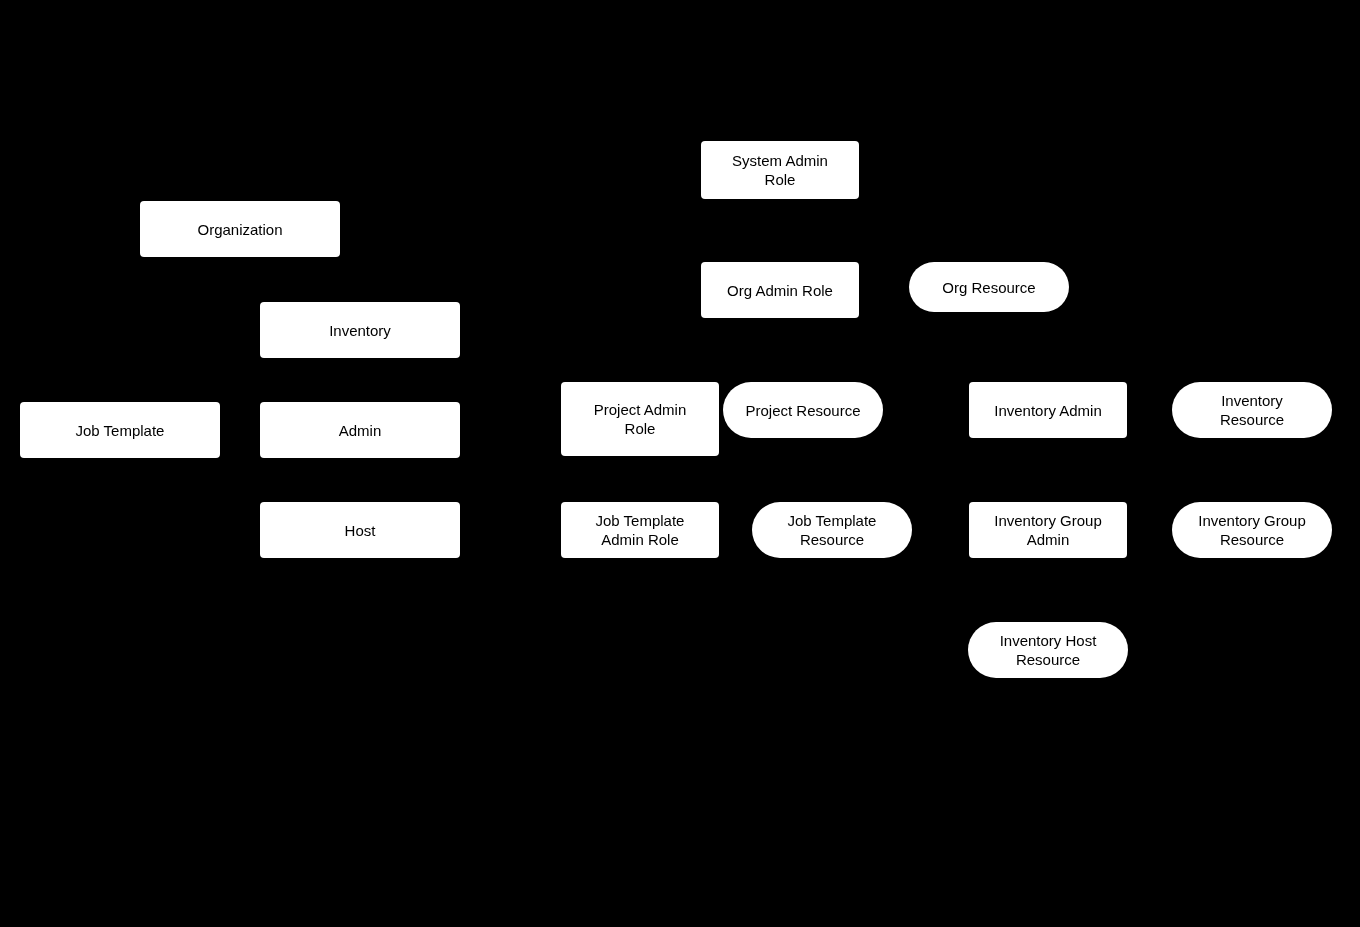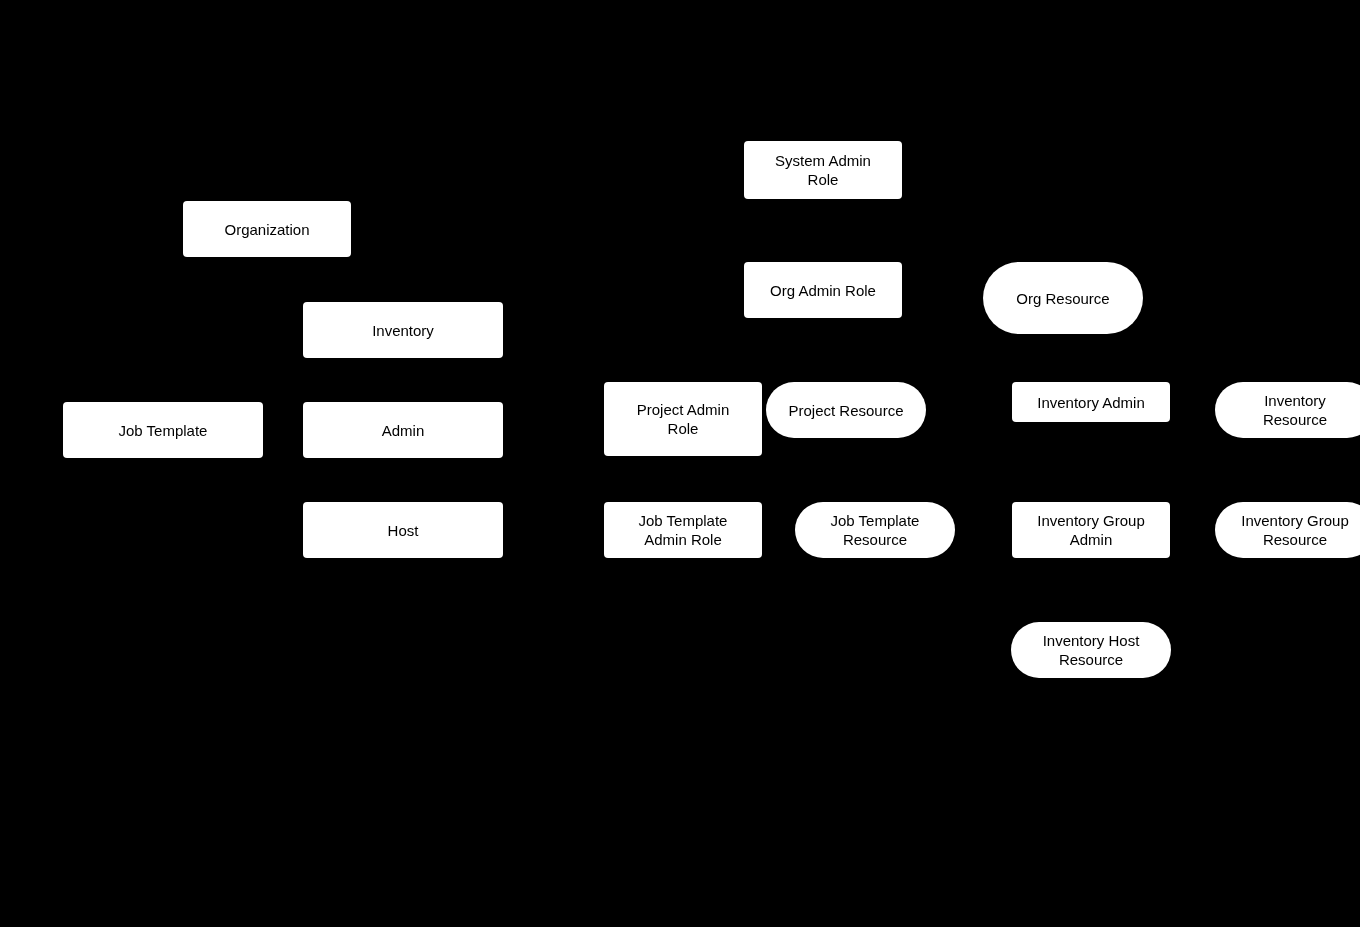--- a/index.html
+++ b/index.html
@@ -28,58 +28,57 @@
     color: #000000;
     display: flex;
     align-items: center;
     justify-content: center;
     text-align: center;
     font-size: 15px;
     line-height: 19px;
     box-sizing: border-box;
     padding: 14px 6px;
     white-space: pre-line;
-    margin-left: 43px;
   }
   .rect {
     border-radius: 4px;
   }
   .pill {
     border-radius: 999px;
   }
 </style>
 </head>
 <body>
 
 <div id="canvas">
 
-  <div class="node rect" style="left:140px; top:201px; width:168px; height:56px;">Organization</div>
+  <div class="node rect" style="left:140px; top:201px; width:200px; height:56px;">Organization</div>
 
 
   <div class="node rect" style="left:260px; top:302px; width:200px; height:56px;">Inventory</div>
 
   <div class="node rect" style="left:20px; top:402px; width:200px; height:56px;">Job Template</div>
 
   <div class="node rect" style="left:260px; top:402px; width:200px; height:56px;">Admin</div>
 
   <div class="node rect" style="left:260px; top:502px; width:200px; height:56px;">Host</div>
 
   <div class="node rect" style="left:701px; top:141px; width:158px; height:58px;">System Admin
 Role</div>
 
   <div class="node rect" style="left:701px; top:262px; width:158px; height:56px;">Org Admin Role</div>
 
-  <div class="node pill" style="left:940px; top:262px; width:160px; height:72px;">Org Resource</div>
+  <div class="node pill" style="left:909px; top:262px; width:160px; height:50px;">Org Resource</div>
 
   <div class="node rect" style="left:561px; top:382px; width:158px; height:74px;">Project Admin
 Role</div>
 
   <div class="node pill" style="left:723px; top:382px; width:160px; height:56px;">Project Resource</div>
 
-  <div class="node rect" style="left:969px; top:382px; width:158px; height:40px;">Inventory Admin</div>
+  <div class="node rect" style="left:969px; top:382px; width:158px; height:56px;">Inventory Admin</div>
 
   <div class="node pill" style="left:1172px; top:382px; width:160px; height:56px;">Inventory
 Resource</div>
 
   <div class="node rect" style="left:561px; top:502px; width:158px; height:56px;">Job Template
 Admin Role</div>
 
   <div class="node pill" style="left:752px; top:502px; width:160px; height:56px;">Job Template
 Resource</div>
 

